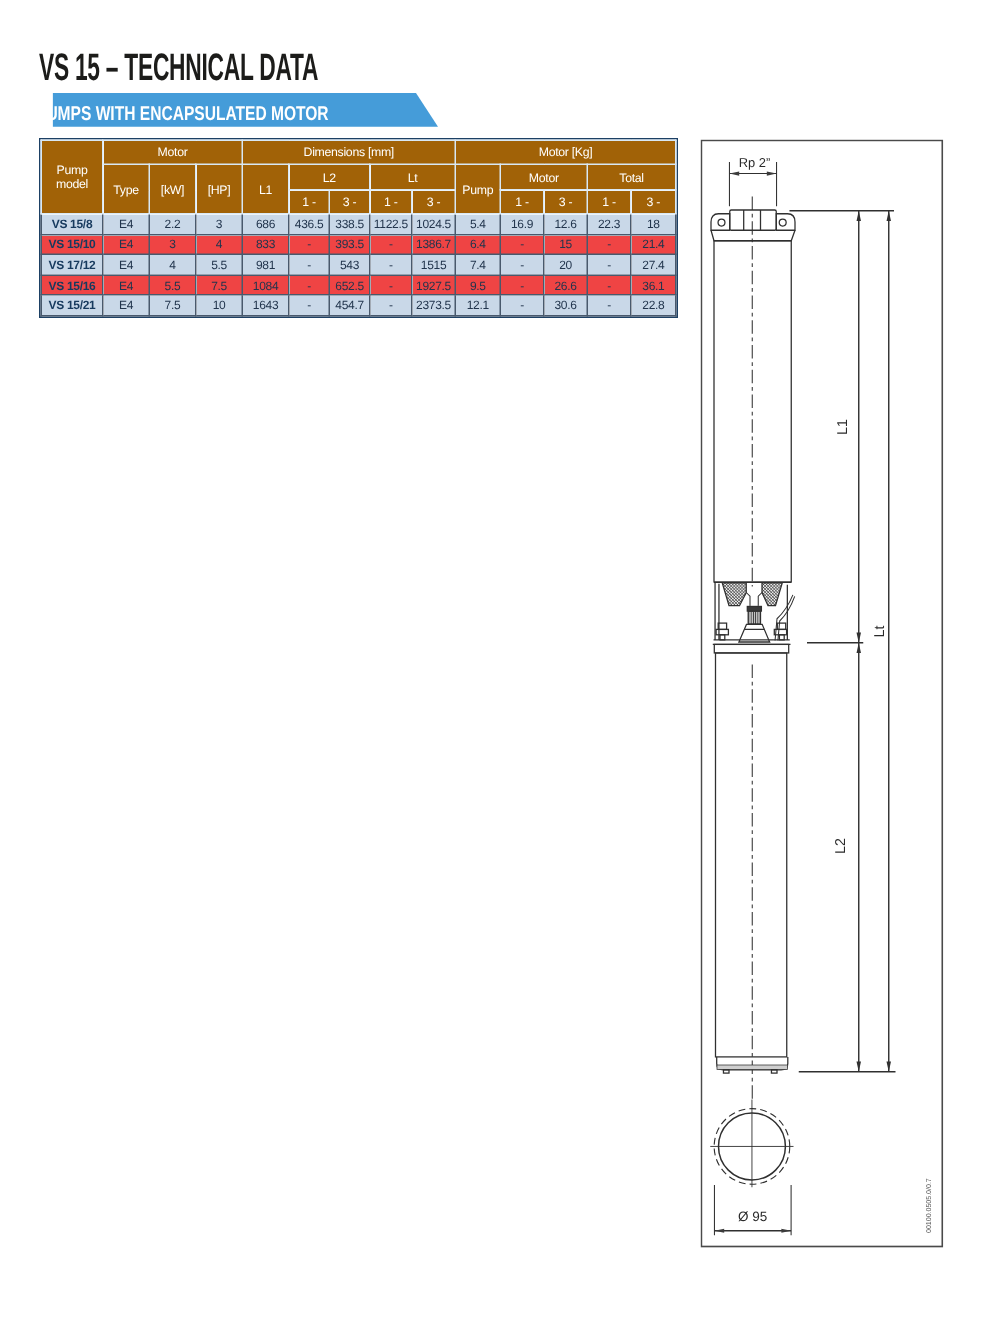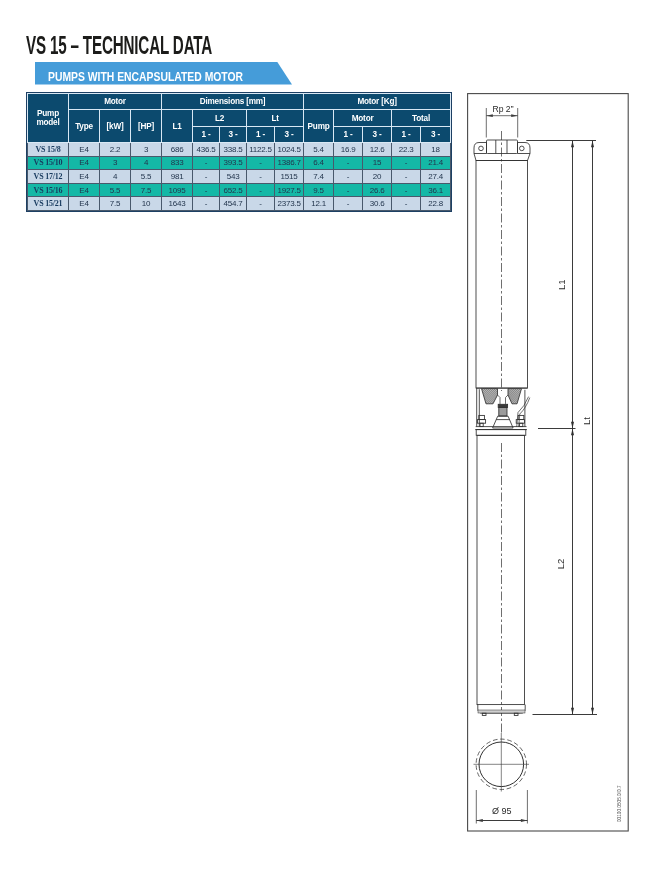--- a/index.html
+++ b/index.html
@@ -1,36 +1,36 @@
 <!DOCTYPE html>
 <html><head>
 <meta charset="utf-8">
 <style>
   html,body{margin:0;padding:0;}
   body{width:663px;height:878px;background:#ffffff;position:relative;overflow:hidden;
        font-family:"Liberation Sans", sans-serif;}
   .abs{position:absolute;}
   table{border-collapse:collapse;table-layout:fixed;}
   td,th{padding:0;margin:0;overflow:hidden;white-space:nowrap;font-weight:normal;}
-  .hd{background:#0c4a6e;color:#ffffff;border:1.1px solid #d9e8f4;font-size:8.2px;letter-spacing:-0.2px;text-align:center;vertical-align:middle;font-weight:bold;}
+  .hd{background:#a16207;color:#ffffff;border:1.1px solid #d9e8f4;font-size:8.2px;letter-spacing:-0.2px;text-align:center;vertical-align:middle;}
   .d{border:1px solid #49596c;font-size:8px;letter-spacing:-0.2px;color:#22354d;text-align:center;vertical-align:middle;}
   tr.lt td{background:#c9d8e8;}
-  tr.wt td{background:#14b8a6;}
-  td.pm{font-weight:bold;color:#173a5e;font-family:Liberation Serif, serif;}
+  tr.wt td{background:#ef4444;}
+  td.pm{font-weight:bold;color:#173a5e;}
 </style>
 </head>
 <body>
 
 <div class="abs" style="left:26px;top:31px;width:300px;height:26px;">
   <span style="display:inline-block;font-size:25.5px;font-weight:bold;color:#1c1c1a;letter-spacing:-0.3px;transform:scaleX(0.596);transform-origin:0 0;white-space:nowrap;">VS 15 – TECHNICAL DATA</span>
 </div>
 
 <div class="abs" style="left:35px;top:61.5px;width:300px;height:23px;background:#459cd9;clip-path:polygon(0 0,242px 0,257px 100%,0 100%);"></div>
 
-<div class="abs" style="left:48px;top:66.8px;width:260px;height:20px;">
+<div class="abs" style="left:24px;top:66.8px;width:260px;height:20px;">
   <span style="display:inline-block;font-size:13.4px;font-weight:bold;color:#ffffff;transform:scaleX(0.775);transform-origin:0 0;white-space:nowrap;">PUMPS WITH ENCAPSULATED MOTOR</span>
 </div>
 
 <div class="abs" style="left:26px;top:92px;border:1.6px solid #1d4064;">
 <table style="width:424px;">
   <colgroup>
     <col style="width:41px">
         <col style="width:31px">
         <col style="width:31px">
         <col style="width:31px">
@@ -126,21 +126,21 @@
           <td class="d">20</td>
           <td class="d">-</td>
           <td class="d">27.4</td>
   </tr>
 
   <tr class="wt" style="height:13.6px;">
     <td class="d pm">VS 15/16</td>
           <td class="d">E4</td>
           <td class="d">5.5</td>
           <td class="d">7.5</td>
-    <td class="d">1095</td>
+    <td class="d">1084</td>
           <td class="d">-</td>
           <td class="d">652.5</td>
           <td class="d">-</td>
           <td class="d">1927.5</td>
     <td class="d">9.5</td>
           <td class="d">-</td>
           <td class="d">26.6</td>
           <td class="d">-</td>
           <td class="d">36.1</td>
   </tr>

